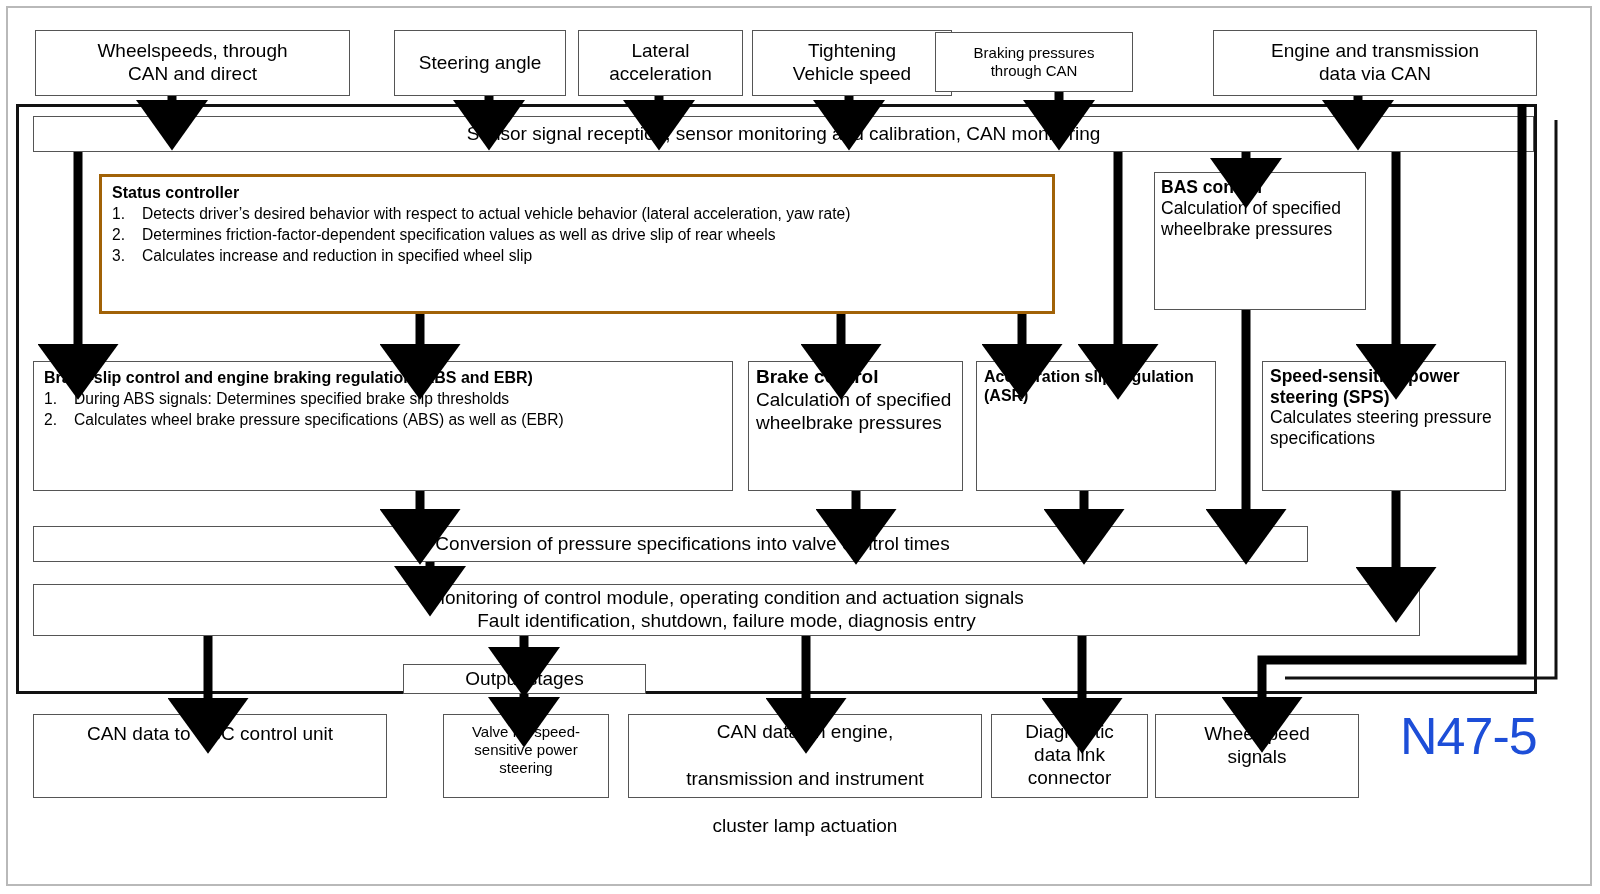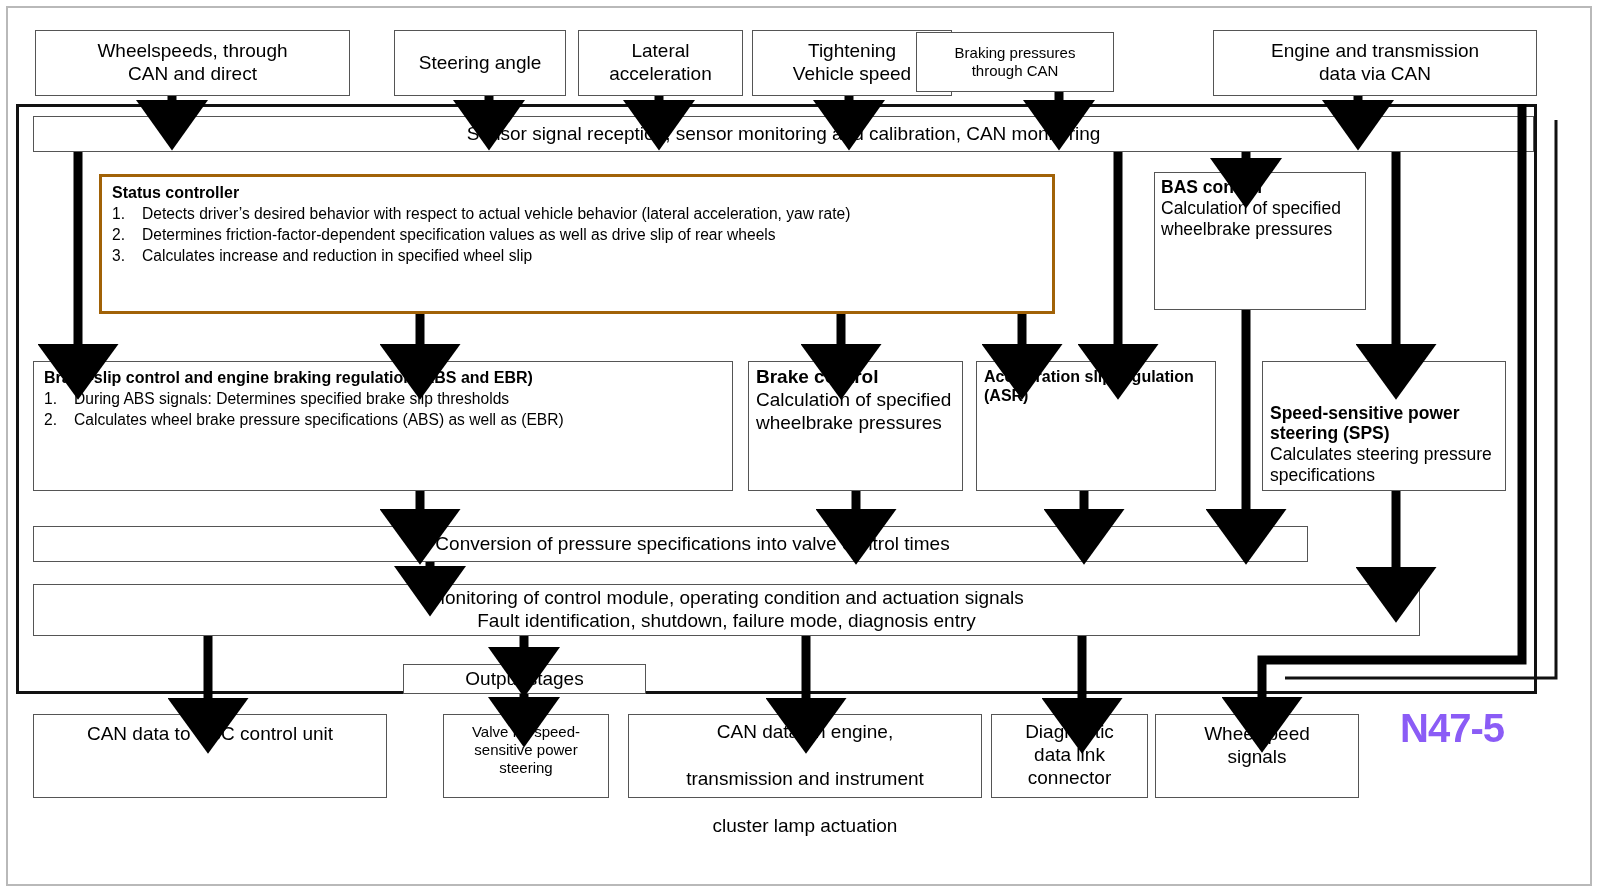--- a/index.html
+++ b/index.html
@@ -21,22 +21,22 @@
   .t17{font-size:17.5px;line-height:1.18;}
   .t18{font-size:19px;line-height:1.2;}
   .t15{font-size:15px;line-height:1.2;}
   .bold{font-weight:bold;}
   .listbox{justify-content:flex-start;padding:7px 10px 6px 10px;}
   .listbox .hd{font-weight:bold;font-size:16px;margin-bottom:2px;}
   .ol{list-style:none;margin:0;padding:0;}
   .ol li{display:flex;font-size:15.6px;line-height:1.28;margin-bottom:1px;}
   .ol li .num{width:30px;flex:0 0 30px;}
   .ol li .txt{flex:1 1 auto;}
-  .nlabel{position:absolute;font-size:40px;font-weight:bold;letter-spacing:-1px;
-          color:#8b5cf6;}
+  .nlabel{position:absolute;font-size:52px;font-weight:normal;letter-spacing:-1px;
+          color:#1d4ed8;}
   svg.arrows{position:absolute;left:0;top:0;width:1600px;height:894px;
              pointer-events:none;}
   .lb{line-height:1.2;}
 </style>
 </head>
 <body>
 
 <div id="stage">
 
   <div class="pageframe"></div>
@@ -61,21 +61,21 @@
     </div>
   </div>
 
   <div class="box thin ctr t18" style="left:752px;top:30px;width:200px;height:66px;">
     <div class="pad">
       <div>Tightening</div>
       <div>Vehicle speed</div>
     </div>
   </div>
 
-  <div class="box thin ctr t15" style="left:916px;top:32px;width:198px;height:60px;">
+  <div class="box thin ctr t15" style="left:935px;top:32px;width:198px;height:60px;">
     <div class="pad">
       <div>Braking pressures</div>
       <div>through CAN</div>
     </div>
   </div>
 
   <div class="box thin ctr t18" style="left:1213px;top:30px;width:324px;height:66px;">
     <div class="pad">
       <div>Engine and transmission</div>
       <div>data via CAN</div>
@@ -127,21 +127,21 @@
 
   <div class="box thin lft t18" style="left:748px;top:361px;width:215px;height:130px;justify-content:flex-start;padding:4px 7px;">
     <div class="bold">Brake control</div>
     <div class="lb">Calculation of specified wheelbrake pressures</div>
   </div>
 
   <div class="box thin lft t15" style="left:976px;top:361px;width:240px;height:130px;justify-content:flex-start;padding:5px 7px;">
     <div class="bold" style="font-size:16px;">Acceleration slip regulation (ASR)</div>
   </div>
 
-  <div class="box thin lft t17" style="left:1262px;top:361px;width:244px;height:130px;justify-content:flex-end;padding:4px 7px;">
+  <div class="box thin lft t17" style="left:1262px;top:361px;width:244px;height:130px;justify-content:flex-start;padding:4px 7px;">
     <div class="bold">Speed-sensitive power steering (SPS)</div>
     <div class="lb">Calculates steering pressure specifications</div>
   </div>
 
   <div class="box thin ctr t18" style="left:33px;top:526px;width:1275px;height:36px;padding-left:44px;">
     <div>Conversion of pressure specifications into valve control times</div>
   </div>
 
   <div class="box thin ctr t18" style="left:33px;top:584px;width:1387px;height:52px;">
     <div>Monitoring of control module, operating condition and actuation signals</div>

